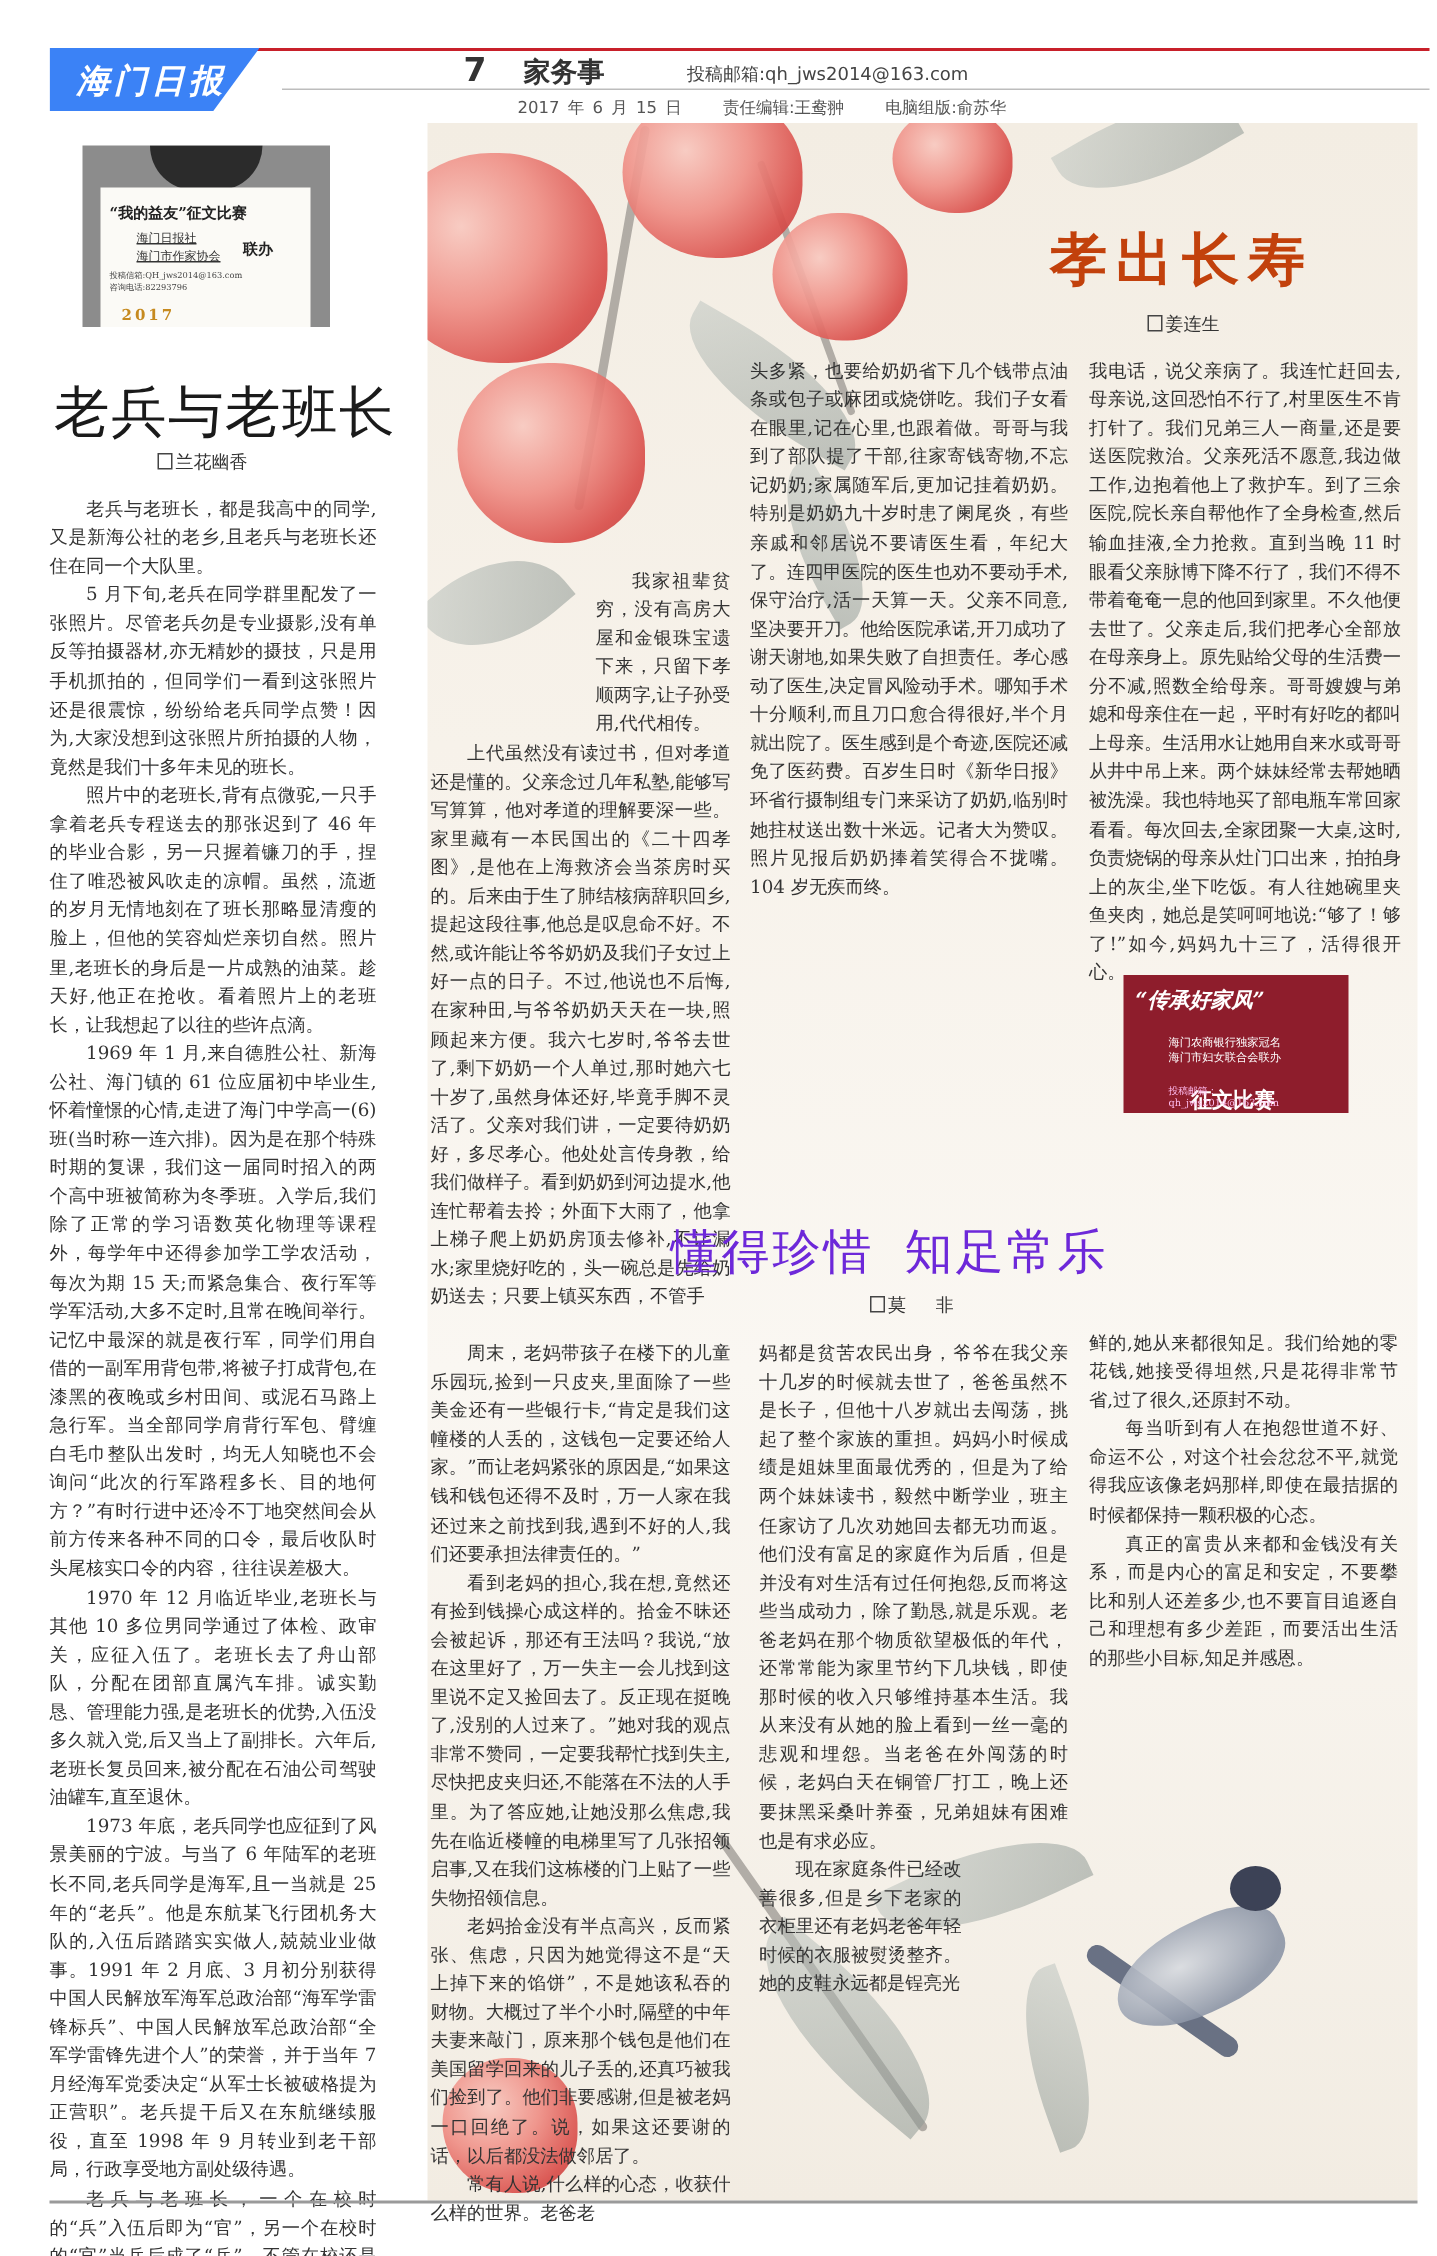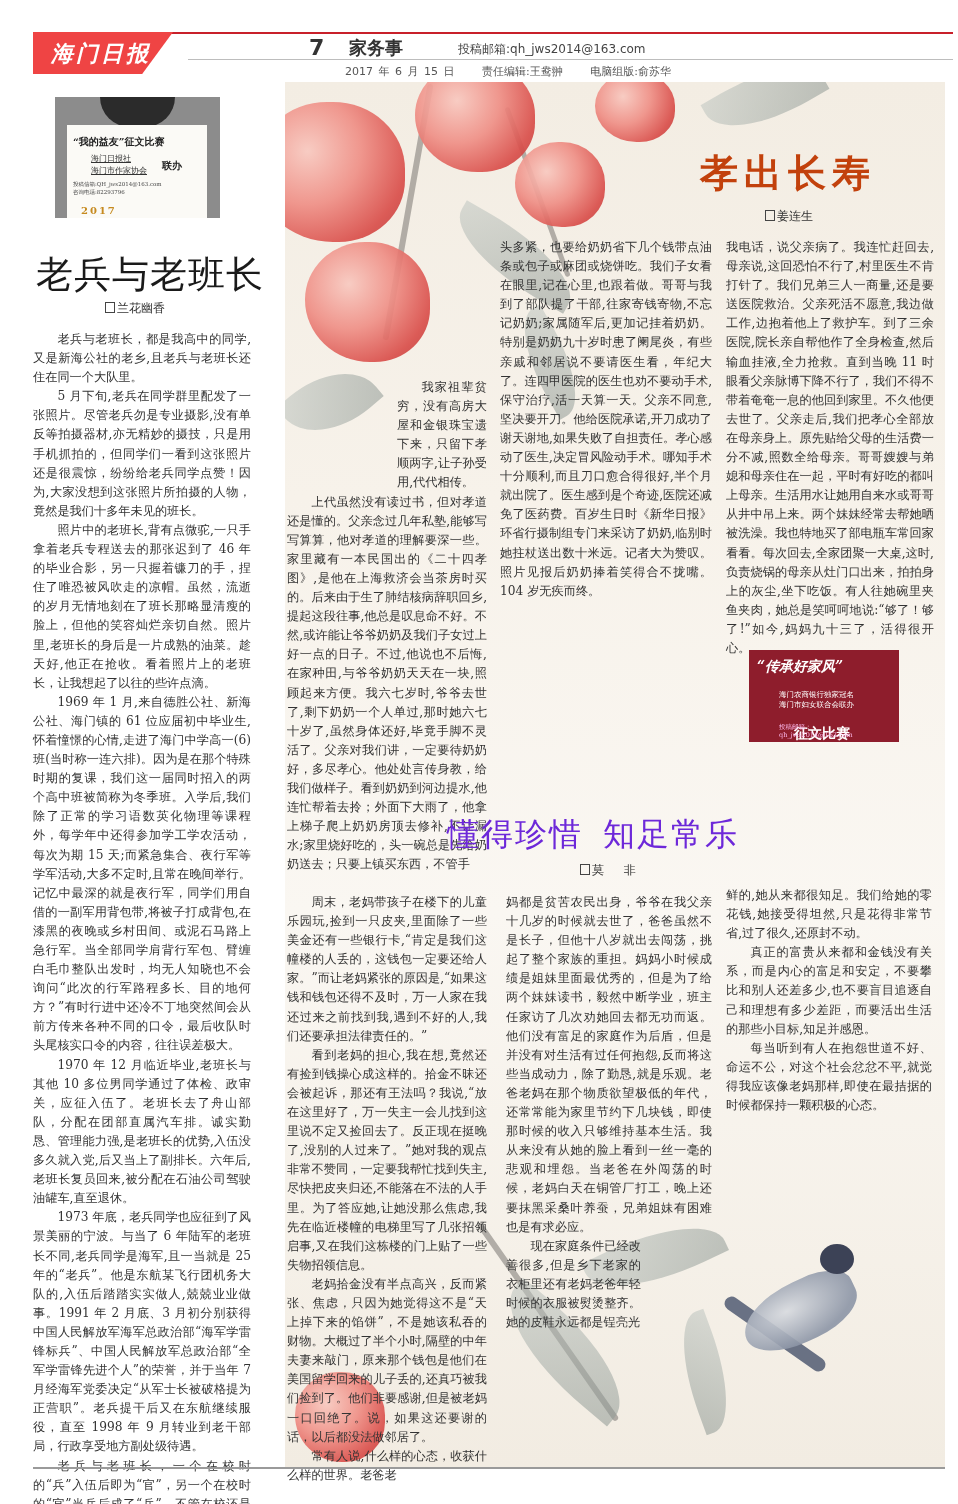--- a/index.html
+++ b/index.html
@@ -1,21 +1,21 @@
 <!DOCTYPE html>
 <html><head>
 <meta charset="utf-8">
 <style>
   * { box-sizing: border-box; margin: 0; padding: 0; }
   html, body { width: 958px; height: 1504px; background: #ffffff; overflow: hidden; }
   body { position: relative; font-family: "DejaVu Serif", "Liberation Serif", serif; color: #2a2a2a; }
 
   
   .masthead { position: absolute; left: 33px; top: 32px; width: 920px; height: 45px; }
-  .mast-logo { position: absolute; left: 0; top: 0; width: 140px; height: 42px; background: #ef4444;
+  .mast-logo { position: absolute; left: 0; top: 0; width: 140px; height: 42px; background: #3b82f6;
     clip-path: polygon(0 0, 100% 0, 78% 100%, 0 100%); }
   .mast-logo span { position: absolute; left: 18px; top: 7px; color: #fff; font-size: 22px; font-style: italic; font-weight: bold; letter-spacing: 3px; font-family: "DejaVu Serif", serif; }
   .mast-topline { position: absolute; left: 100px; top: 0; right: 0; height: 2px; background: #c8202a; }
   .mast-midline { position: absolute; left: 155px; top: 27px; right: 0; height: 1px; background: #bdbdbd; }
   .mast-page { position: absolute; left: 276px; top: 3px; font-size: 22px; font-weight: bold; color: #333; font-family: "DejaVu Sans", sans-serif; }
   .mast-section { position: absolute; left: 316px; top: 4px; font-size: 18px; font-weight: bold; color: #333; font-family: "DejaVu Sans", sans-serif; }
   .mast-email { position: absolute; left: 425px; top: 9px; font-size: 12px; color: #444; font-family: "DejaVu Sans", sans-serif; }
   .mast-meta { position: absolute; left: 312px; top: 32px; font-size: 11px; color: #555; font-family: "DejaVu Sans", sans-serif; word-spacing: 2px; }
   .mast-meta span { margin-right: 22px; }
 
@@ -175,17 +175,17 @@
   <p>看到老妈的担心,我在想,竟然还有捡到钱操心成这样的。拾金不昧还会被起诉，那还有王法吗？我说,“放在这里好了，万一失主一会儿找到这里说不定又捡回去了。反正现在挺晚了,没别的人过来了。”她对我的观点非常不赞同，一定要我帮忙找到失主,尽快把皮夹归还,不能落在不法的人手里。为了答应她,让她没那么焦虑,我先在临近楼幢的电梯里写了几张招领启事,又在我们这栋楼的门上贴了一些失物招领信息。</p>
   <p>老妈拾金没有半点高兴，反而紧张、焦虑，只因为她觉得这不是“天上掉下来的馅饼”，不是她该私吞的财物。大概过了半个小时,隔壁的中年夫妻来敲门，原来那个钱包是他们在美国留学回来的儿子丢的,还真巧被我们捡到了。他们非要感谢,但是被老妈一口回绝了。说，如果这还要谢的话，以后都没法做邻居了。</p>
   <p>常有人说,什么样的心态，收获什么样的世界。老爸老</p>
 </div>
 <div class="col col-c2">
   <p class="cont">妈都是贫苦农民出身，爷爷在我父亲十几岁的时候就去世了，爸爸虽然不是长子，但他十八岁就出去闯荡，挑起了整个家族的重担。妈妈小时候成绩是姐妹里面最优秀的，但是为了给两个妹妹读书，毅然中断学业，班主任家访了几次劝她回去都无功而返。他们没有富足的家庭作为后盾，但是并没有对生活有过任何抱怨,反而将这些当成动力，除了勤恳,就是乐观。老爸老妈在那个物质欲望极低的年代，还常常能为家里节约下几块钱，即使那时候的收入只够维持基本生活。我从来没有从她的脸上看到一丝一毫的悲观和埋怨。当老爸在外闯荡的时候，老妈白天在铜管厂打工，晚上还要抹黑采桑叶养蚕，兄弟姐妹有困难也是有求必应。</p>
   <p style="width:135px;">现在家庭条件已经改善很多,但是乡下老家的衣柜里还有老妈老爸年轻时候的衣服被熨烫整齐。她的皮鞋永远都是锃亮光</p>
 </div>
 <div class="col col-c3">
   <p class="cont">鲜的,她从来都很知足。我们给她的零花钱,她接受得坦然,只是花得非常节省,过了很久,还原封不动。</p>
+  <p>每当听到有人在抱怨世道不好、命运不公，对这个社会忿忿不平,就觉得我应该像老妈那样,即使在最拮据的时候都保持一颗积极的心态。</p>
   <p>真正的富贵从来都和金钱没有关系，而是内心的富足和安定，不要攀比和别人还差多少,也不要盲目追逐自己和理想有多少差距，而要活出生活的那些小目标,知足并感恩。</p>
-  <p>每当听到有人在抱怨世道不好、命运不公，对这个社会忿忿不平,就觉得我应该像老妈那样,即使在最拮据的时候都保持一颗积极的心态。</p>
 </div>
 
 <div class="footer-line"></div>
 
 </body></html>

